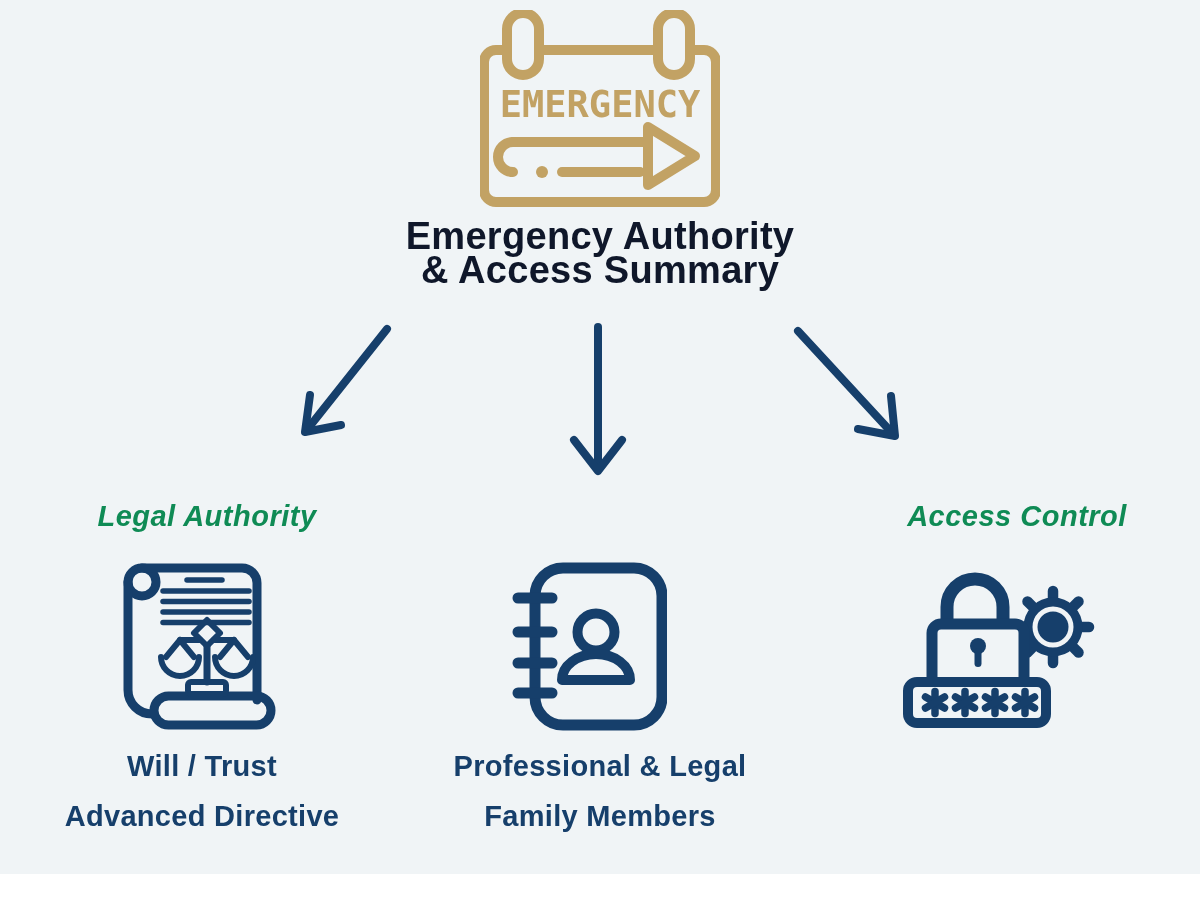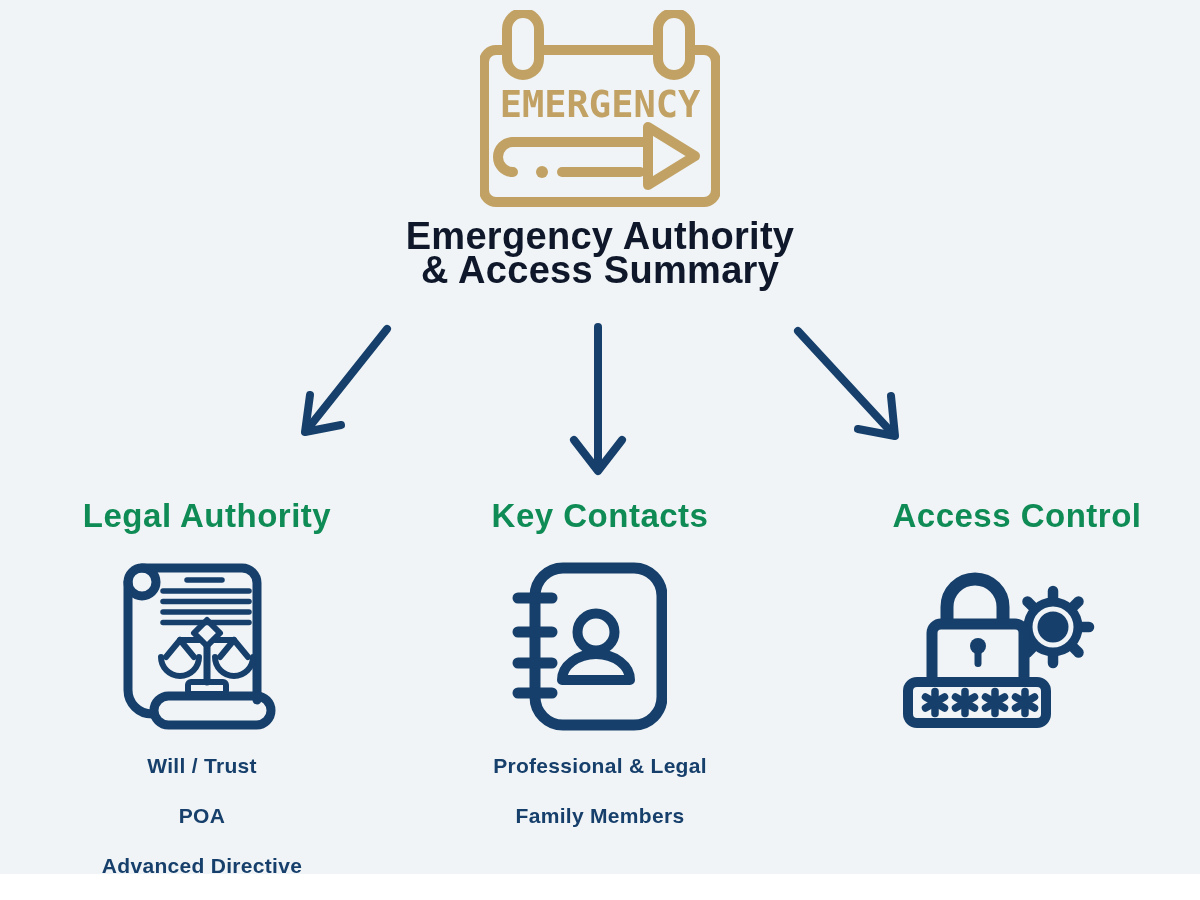--- a/index.html
+++ b/index.html
@@ -14,32 +14,32 @@
 
   
   .title{left:0;top:219px;width:1200px;text-align:center;color:#0f172a;
          font-size:38px;font-weight:700;line-height:34px;letter-spacing:.3px;}
 
   
   .arrows{left:0;top:0;width:1200px;height:900px;pointer-events:none;}
 
   
   .col-header{top:496px;height:40px;width:340px;display:flex;align-items:center;justify-content:center;
-              color:#0F8B55;font-size:33px;font-weight:700;letter-spacing:.5px;white-space:nowrap;}
+              color:#0F8B55;font-size:29px;font-weight:700;letter-spacing:.5px;white-space:nowrap;font-style:italic;}
   .col-header.c1{left:37px;}
   .col-header.c2{left:430px;}
   .col-header.c3{left:847px;}
 
   
   .items{top:741px;width:340px;}
   .items.c1{left:32px;}
   .items.c2{left:430px;}
   .items.c3{left:831px;}
   .item{height:50px;display:flex;align-items:center;justify-content:center;
-        color:#163F6B;font-size:21px;font-weight:700;letter-spacing:.3px;white-space:nowrap;}
+        color:#163F6B;font-size:29px;font-weight:700;letter-spacing:.3px;white-space:nowrap;}
 
   
   .icon-legal{left:116px;top:560px;}
   .icon-book{left:512px;top:562px;}
   .icon-lock{left:900px;top:560px;}
 </style>
 </head>
 <body>
 
 <div class="canvas">
@@ -76,21 +76,20 @@
         <path d="M574,440 L598,471 L622,440"></path>
       </g>
       <g>
         <path d="M798,331 L894,435"></path>
         <path d="M891,396 L895,436 L858,429"></path>
       </g>
     </g>
   </svg>
 
   <div class="abs col-header c1">Legal Authority</div>
-  <div class="abs col-header c2">Key Contacts</div>
   <div class="abs col-header c3">Access Control</div>
 
   <svg class="abs icon-legal" width="160" height="180" viewBox="0 0 160 180">
     <g fill="none" stroke="#163F6B" stroke-linecap="round" stroke-linejoin="round">
       <g stroke-width="9">
         <circle cx="26" cy="22" r="14"></circle>
         <path d="M26,8 H126 A15,15 0 0 1 141,23 V140"></path>
         <path d="M12,22 V130 A24,24 0 0 0 36,154"></path>
         <rect x="38" y="136" width="117" height="29" rx="14.5"></rect>
       </g>
@@ -173,21 +172,20 @@
             <path d="M0,-11 V11"></path>
             <path d="M-9.5,-5.5 L9.5,5.5"></path>
             <path d="M-9.5,5.5 L9.5,-5.5"></path>
           </g>
       </g>
     </g>
   </svg>
 
   <div class="abs items c1">
     <div class="item">Will / Trust</div>
-    <div class="item">POA</div>
     <div class="item">Advanced Directive</div>
   </div>
   <div class="abs items c2">
     <div class="item">Professional &amp; Legal</div>
     <div class="item">Family Members</div>
   </div>
 
 </div>
 
 </body></html>

